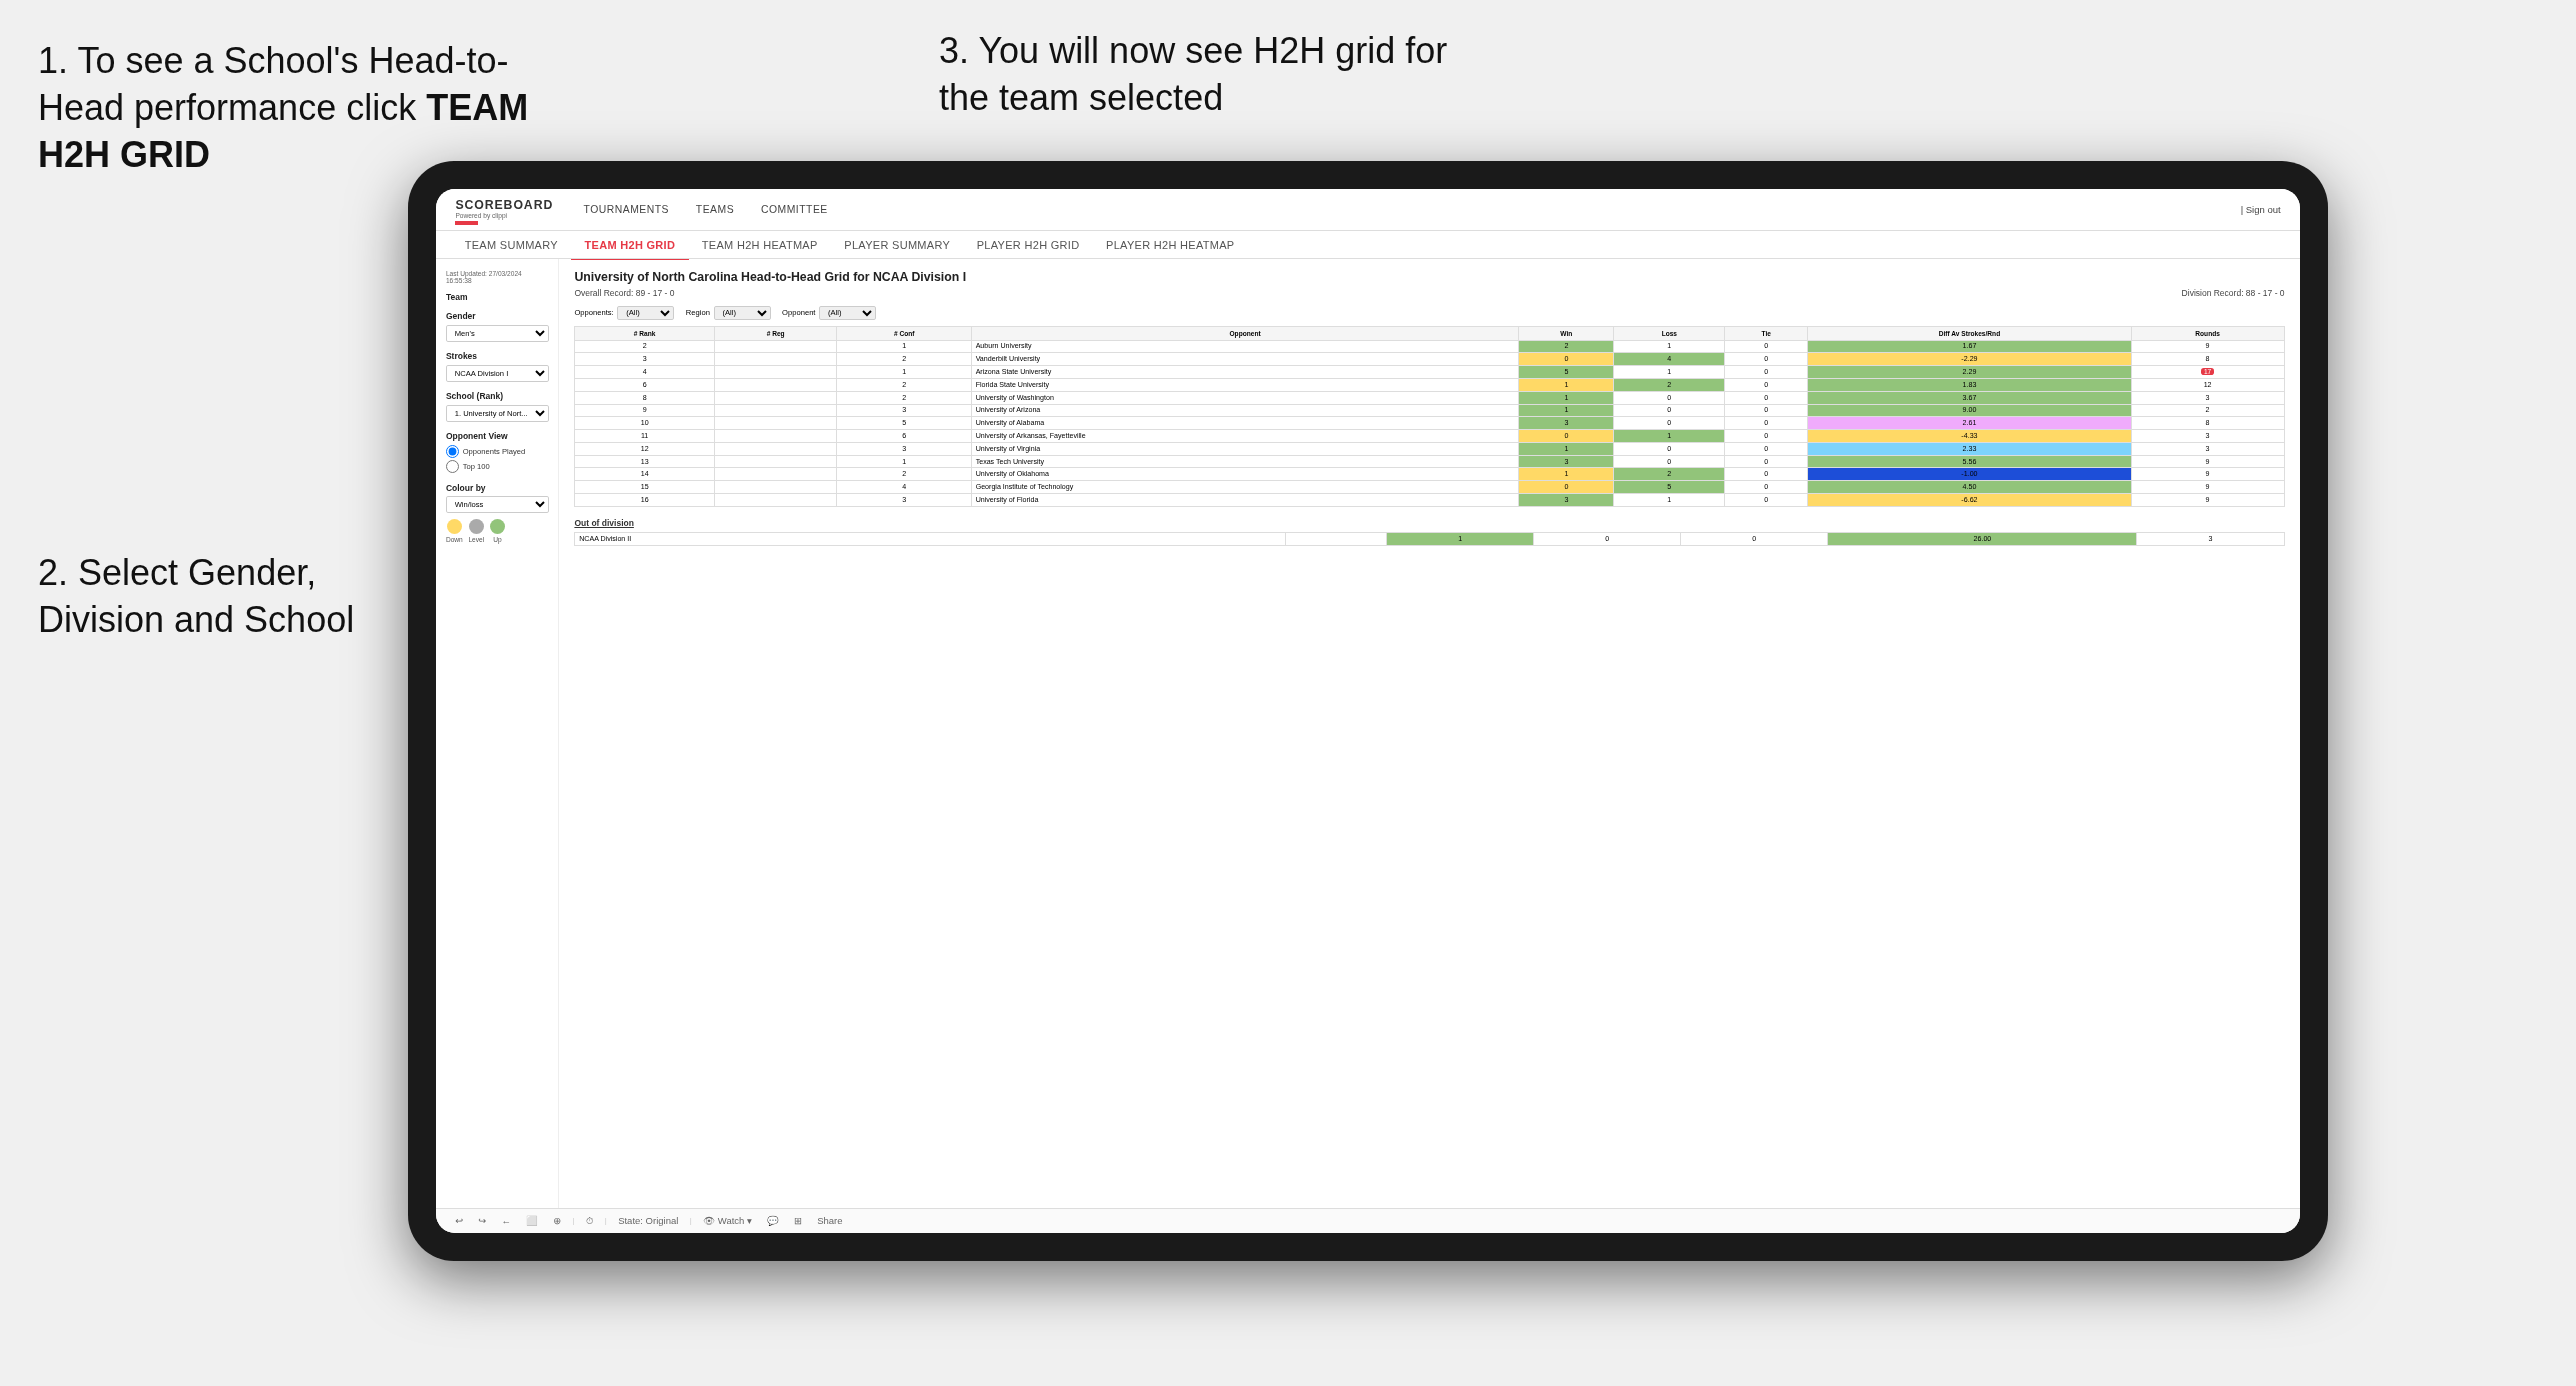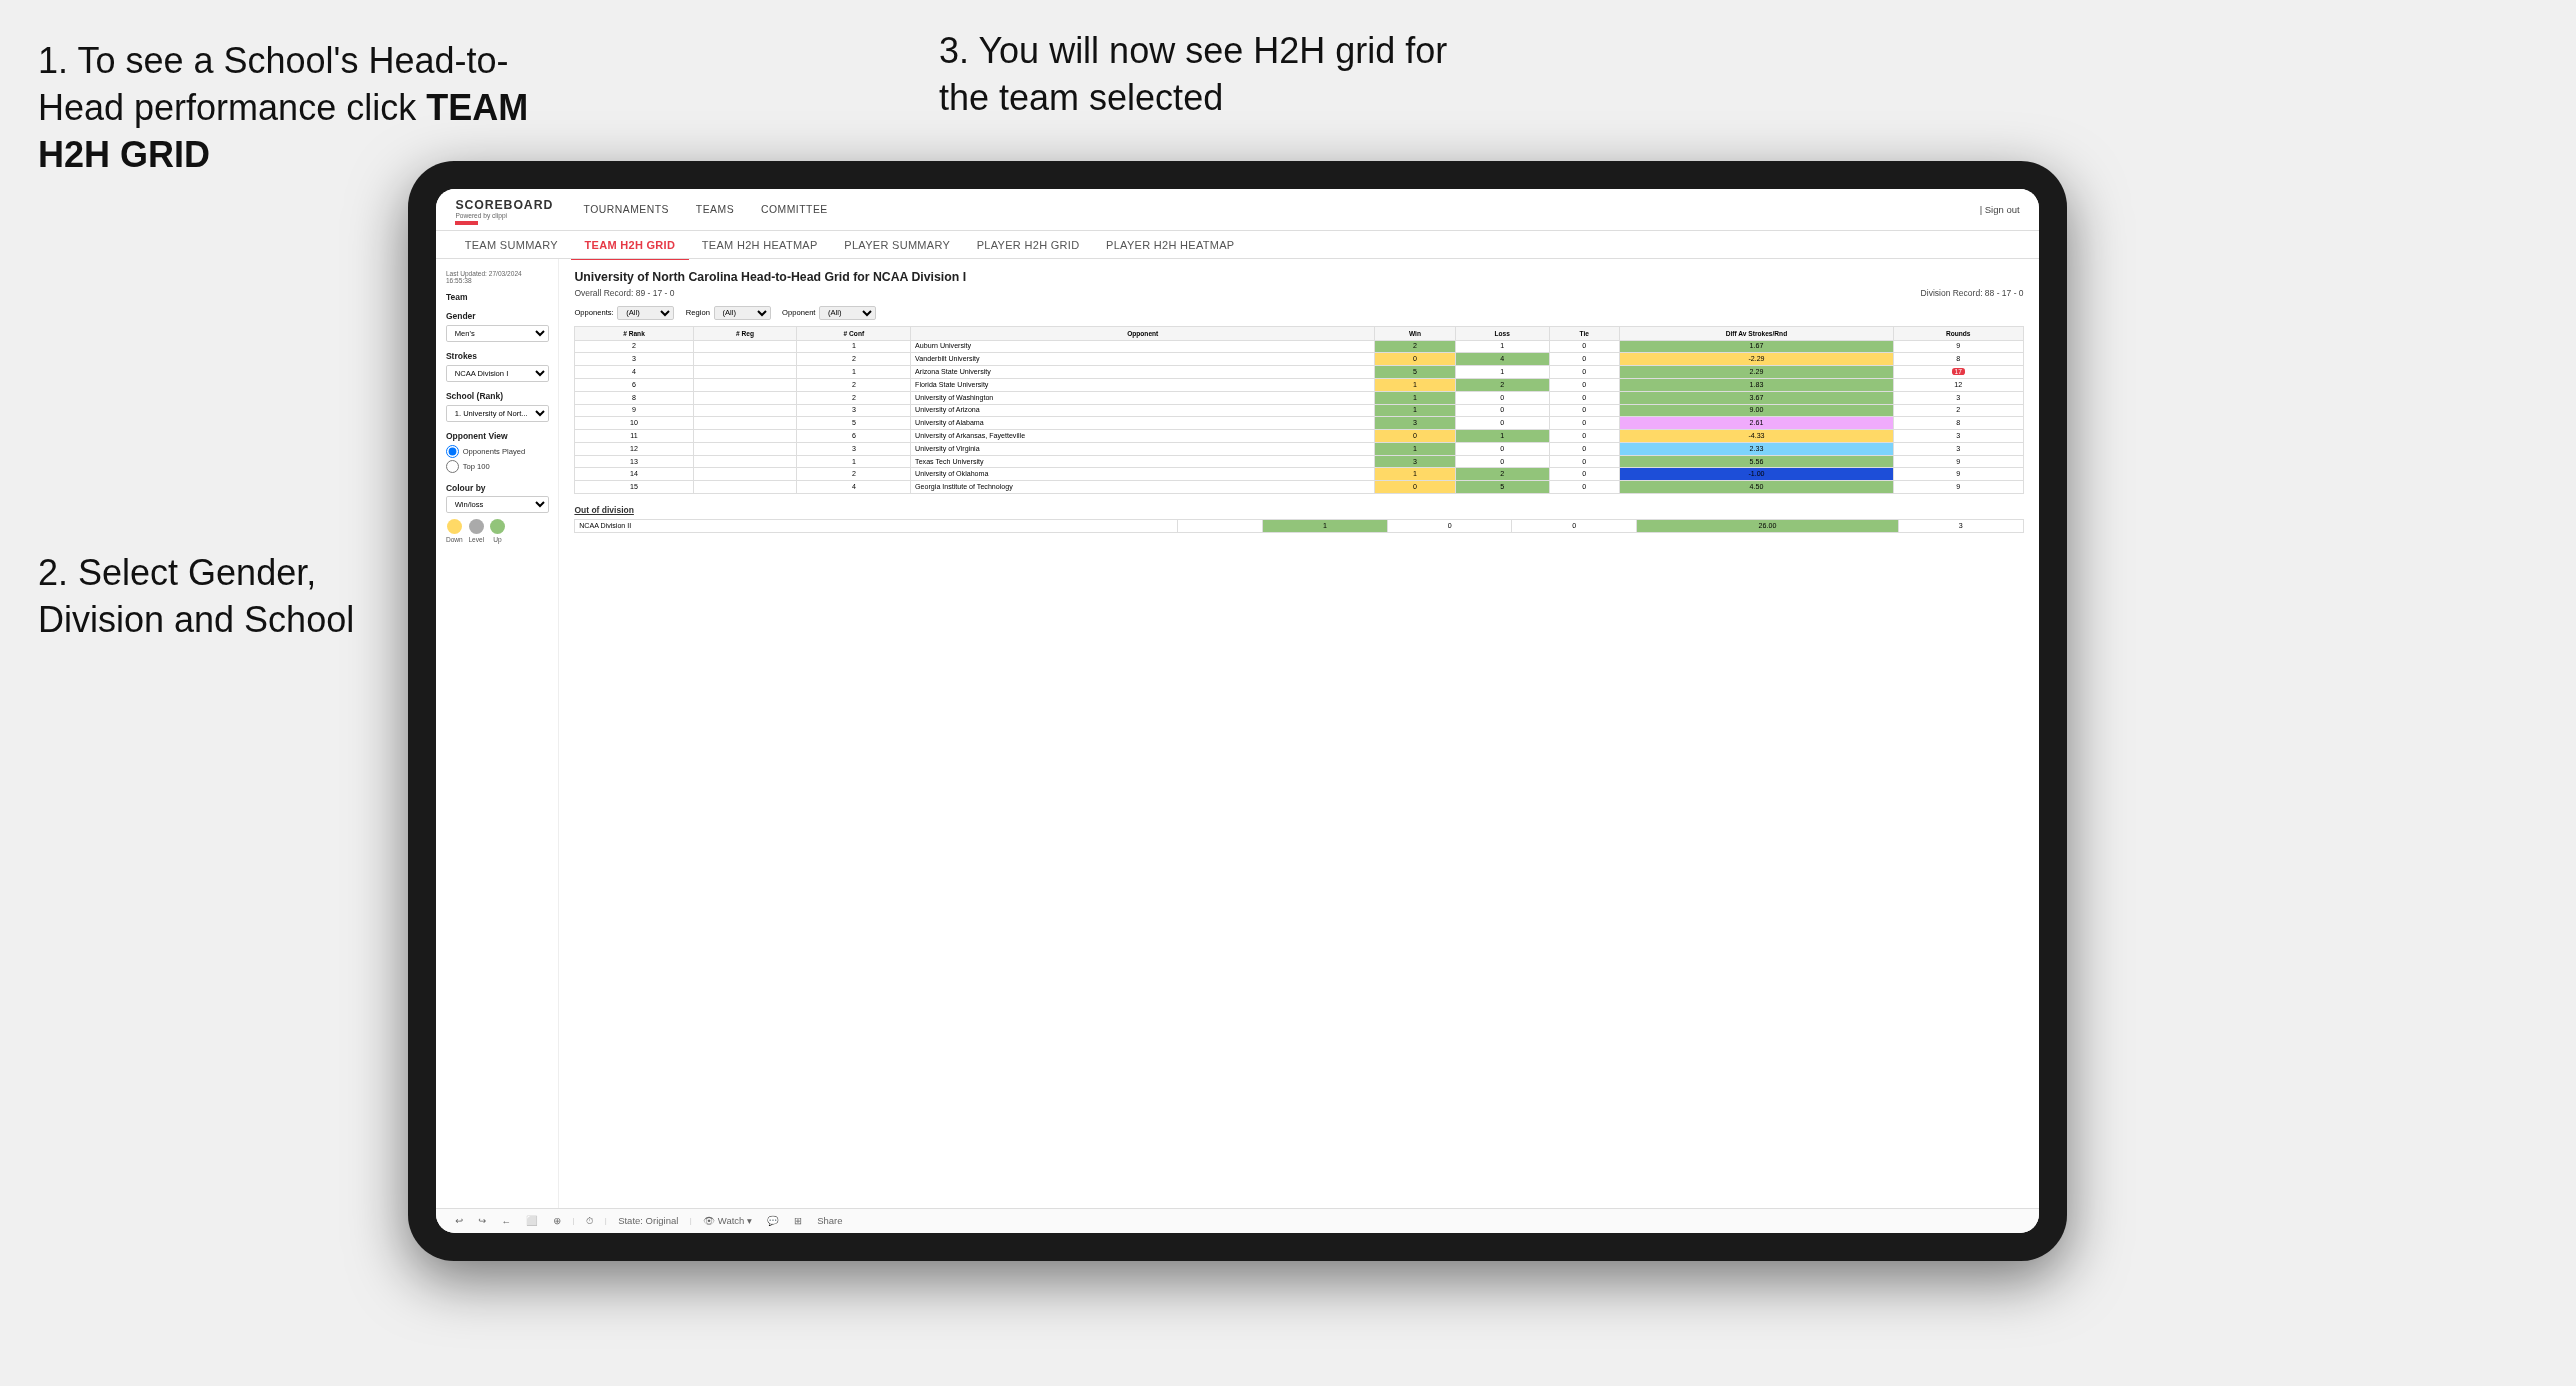--- a/index.html
+++ b/index.html
@@ -32,21 +32,21 @@
       width: 2576px;
       height: 1386px;
       pointer-events: none;
     }
 
     
     .tablet {
       position: absolute;
       top: 161px;
       left: 408px;
-      width: 1659px;
+      width: 1920px;
       height: 1100px;
       background: #1a1a1a;
       border-radius: 46px;
       box-shadow: 0 19px 57px rgba(0,0,0,0.5);
       padding: 28.4px;
     }
 
     .tablet-screen {
       width: 100%;
       height: 100%;
@@ -586,20 +586,31 @@
       <td>15</td>
       <td></td>
       <td>4</td>
       <td class="td-left">Georgia Institute of Technology</td>
       <td style="background:#ffd966">0</td>
       <td style="background:#92c47a">5</td>
       <td>0</td>
       <td style="background:#92c47a">4.50</td>
       <td>9</td>
     </tr>
+              <tr>
+      <td>16</td>
+      <td></td>
+      <td>3</td>
+      <td class="td-left">University of Florida</td>
+      <td style="background:#92c47a">3</td>
+      <td style="background:#fff">1</td>
+      <td>0</td>
+      <td style="background:#ffd966">-6.62</td>
+      <td>9</td>
+    </tr>
             </tbody>
         </table>
 
         <div class="out-of-division">Out of division</div>
         <table class="data-table">
           <tbody>
             <tr>
               <td colspan="3" class="td-left cell-white">NCAA Division II</td>
               <td class="cell-white"></td>
               <td class="cell-green">1</td>

